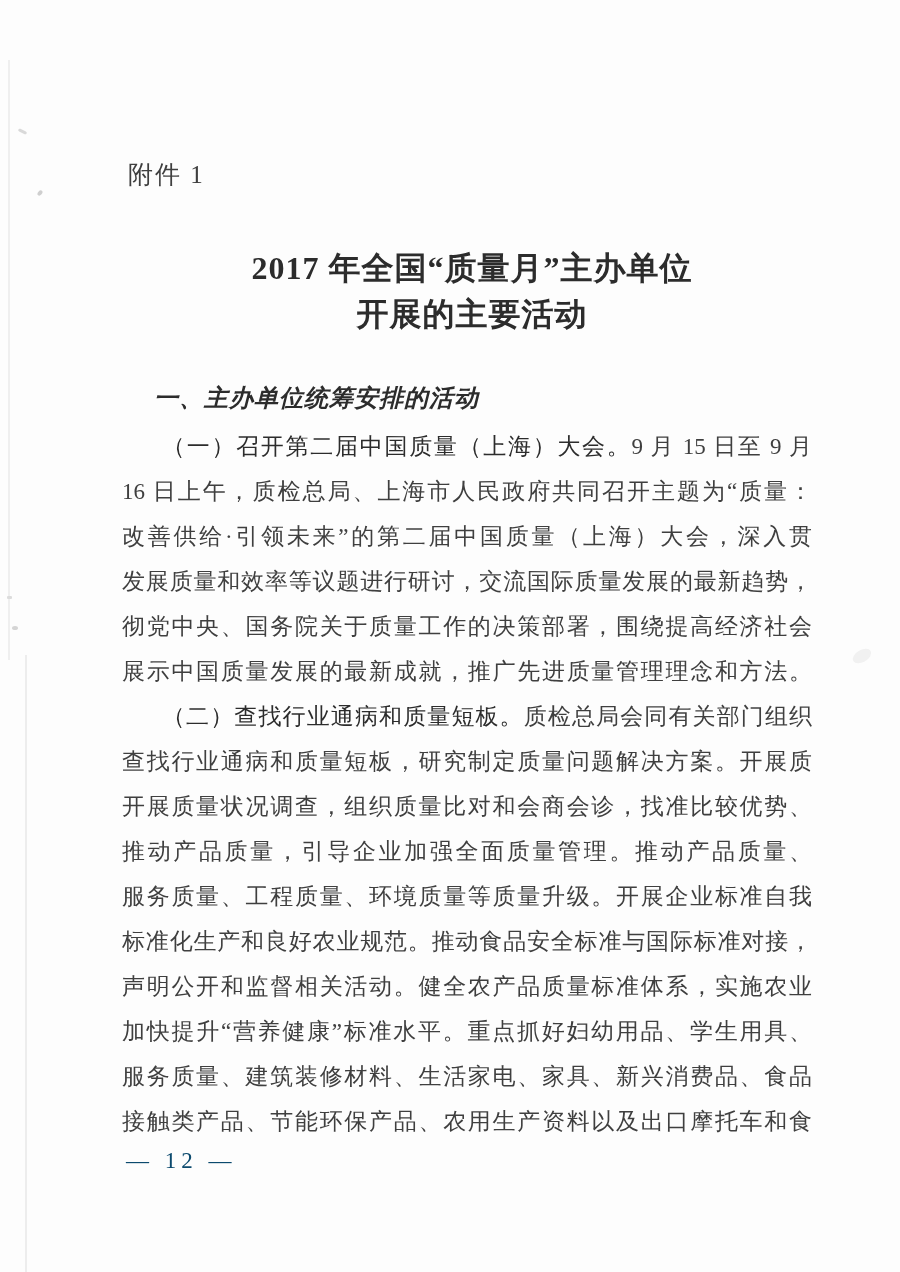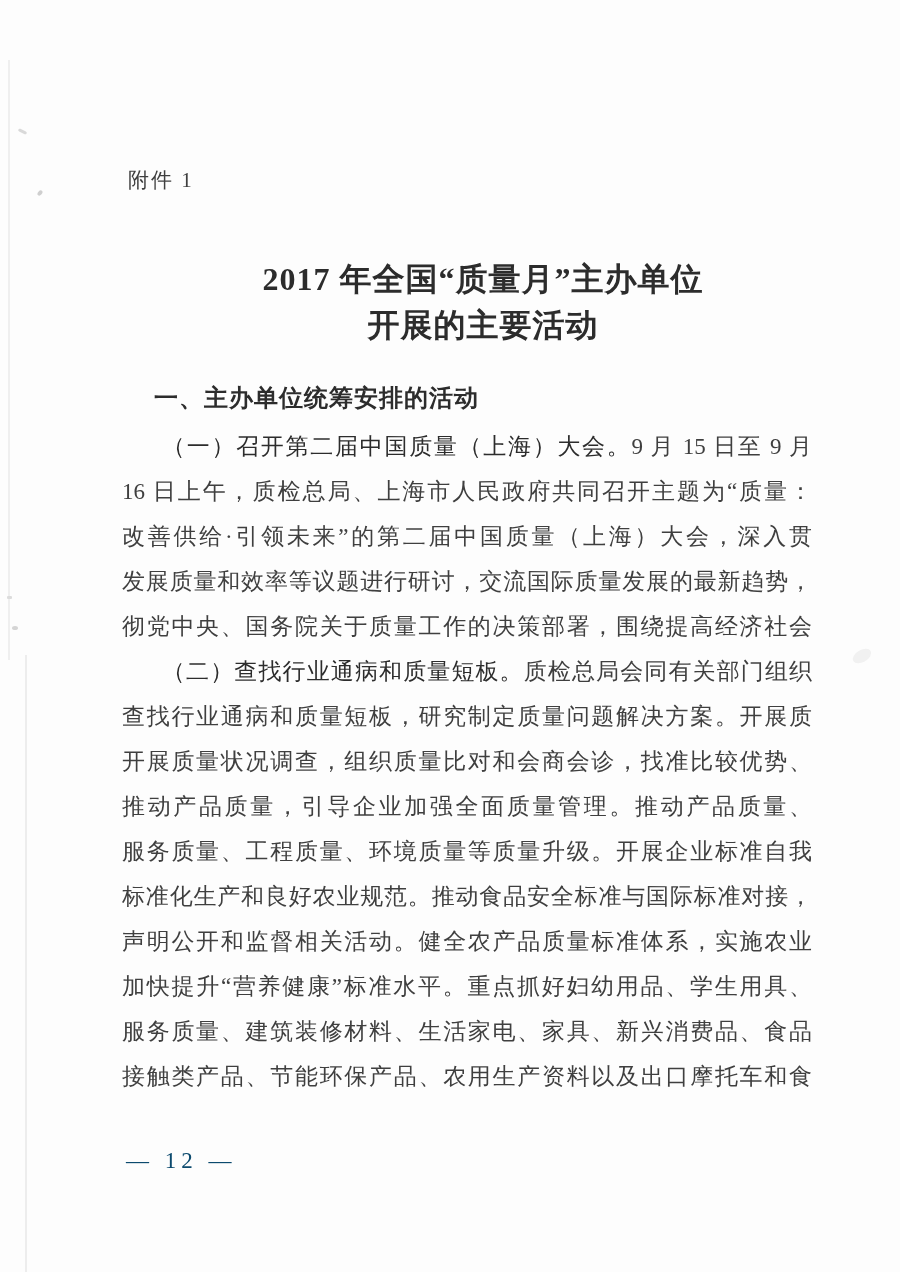--- a/index.html
+++ b/index.html
@@ -21,32 +21,33 @@
   .edge-line-top { left: 8px; top: 60px; width: 2px; height: 600px; background: #efefef; }
   .edge-line-bottom { left: 25px; top: 655px; width: 2px; height: 617px; background: #ededed; }
   .speck { position: absolute; pointer-events: none; }
   .speck-1 { left: 18px; top: 130px; width: 9px; height: 3px; background: #d9d9d9; transform: rotate(25deg); border-radius: 2px; }
   .speck-2 { left: 38px; top: 190px; width: 4px; height: 6px; background: #cfcfcf; border-radius: 50%; transform: rotate(40deg); }
   .speck-3 { left: 7px; top: 596px; width: 5px; height: 3px; background: #dcdcdc; border-radius: 1px; }
   .speck-4 { left: 12px; top: 626px; width: 6px; height: 4px; background: #d5d5d5; border-radius: 50%; }
   .speck-5 { left: 852px; top: 650px; width: 20px; height: 12px; background: #f1f1f1; border-radius: 50%; transform: rotate(-30deg); }
   
   .attachment {
-    position: absolute; left: 128px; top: 166px;
-    font-size: 21px; color: var(--ink, #3f3f3f); letter-spacing: 2px;
+    position: absolute; left: 128px; top: 158px;
+    font-size: 25px; color: var(--ink, #3f3f3f); letter-spacing: 2px;
   }
   .title {
-    position: absolute; left: 122px; top: 240px; width: 690px; margin: 16px;
+    position: absolute; left: 122px; top: 240px; width: 690px; margin: 5px;
     text-align: center; font-size: 32px; font-weight: bold;
     color: var(--bold-ink, #2c2c2c); line-height: 46px; letter-spacing: 1px;
   }
   .heading {
     position: absolute; left: 154px; top: 382px;
     font-size: 24px; font-weight: bold; color: var(--bold-ink, #2c2c2c);
     letter-spacing: 1px;
+    font-style: italic;
   }
   .body-lines {
     position: absolute; left: 122px; top: 424px; width: 690px;
   }
   .line {
     height: 45px; line-height: 45px;
     font-size: 23px; color: var(--ink, #3f3f3f);
     text-align: justify; text-align-last: justify;
     text-justify: inter-character;
   }
@@ -78,20 +79,21 @@
   </h1>
 
   <div class="heading">一、主办单位统筹安排的活动</div>
 
   <div class="body-lines" id="body-lines">
       <div class="line indent"><span class="seg-bold">（一）召开第二届中国质量（上海）大会。</span><span>9 月 15 日至 9 月</span></div>
       <div class="line"><span>16 日上午，质检总局、上海市人民政府共同召开主题为“质量：</span></div>
       <div class="line"><span>改善供给·引领未来”的第二届中国质量（上海）大会，深入贯</span></div>
       <div class="line"><span>发展质量和效率等议题进行研讨，交流国际质量发展的最新趋势，</span></div>
       <div class="line"><span>彻党中央、国务院关于质量工作的决策部署，围绕提高经济社会</span></div>
+      <div class="line"><span>展示中国质量发展的最新成就，推广先进质量管理理念和方法。</span></div>
       <div class="line indent"><span class="seg-bold">（二）查找行业通病和质量短板。</span><span>质检总局会同有关部门组织</span></div>
       <div class="line"><span>查找行业通病和质量短板，研究制定质量问题解决方案。开展质</span></div>
       <div class="line"><span>开展质量状况调查，组织质量比对和会商会诊，找准比较优势、</span></div>
       <div class="line"><span>推动产品质量，引导企业加强全面质量管理。推动产品质量、</span></div>
       <div class="line"><span>服务质量、工程质量、环境质量等质量升级。开展企业标准自我</span></div>
       <div class="line"><span>标准化生产和良好农业规范。推动食品安全标准与国际标准对接，</span></div>
       <div class="line"><span>声明公开和监督相关活动。健全农产品质量标准体系，实施农业</span></div>
       <div class="line"><span>加快提升“营养健康”标准水平。重点抓好妇幼用品、学生用具、</span></div>
       <div class="line"><span>服务质量、建筑装修材料、生活家电、家具、新兴消费品、食品</span></div>
       <div class="line"><span>接触类产品、节能环保产品、农用生产资料以及出口摩托车和食</span></div>

